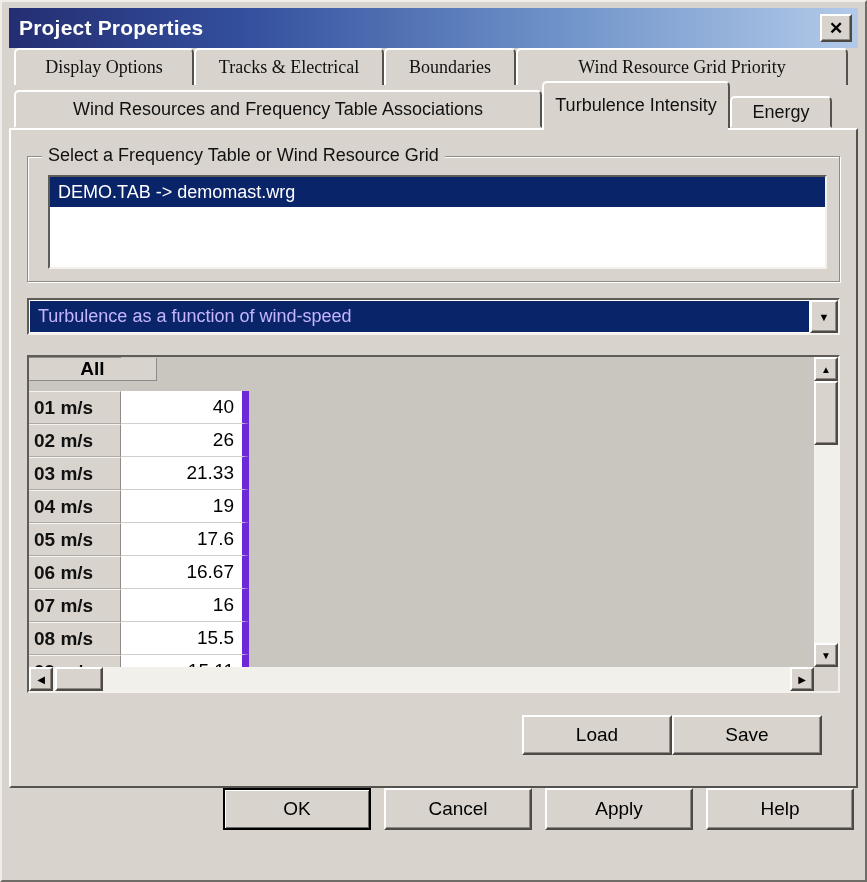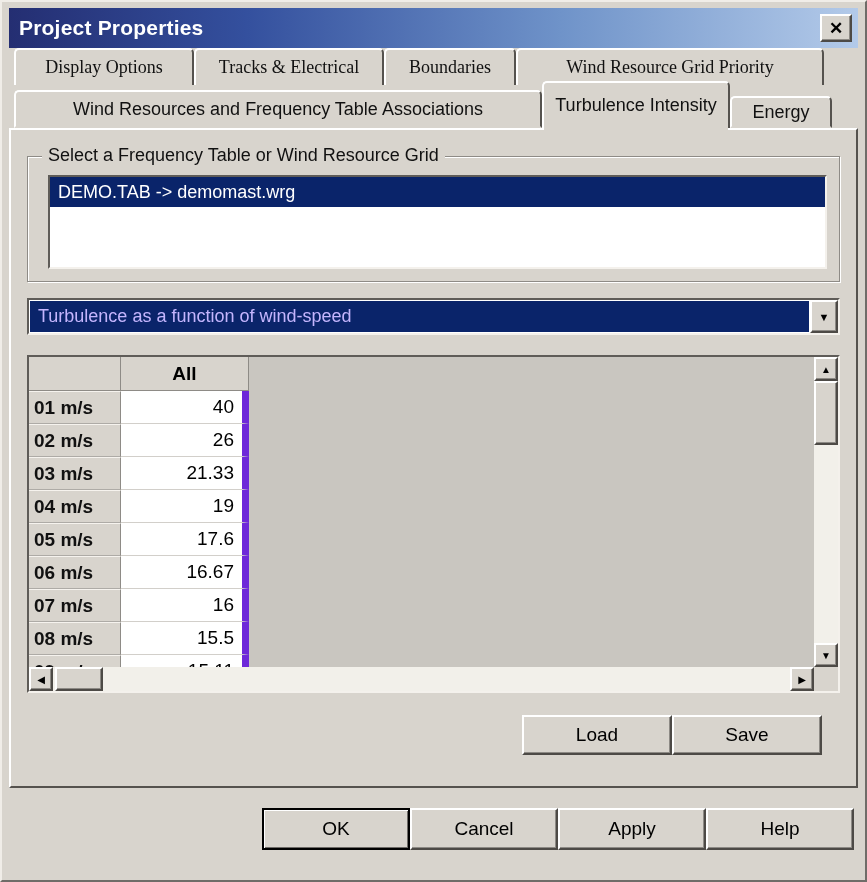--- a/index.html
+++ b/index.html
@@ -44,21 +44,21 @@
   .tab {
     height:100%;
     display:flex; align-items:center; justify-content:center;
     background:#d8d4cd;
     border:2px solid;
     border-color:#ffffff #55524e #d8d4cd #ffffff;
     border-radius:5px 5px 0 0;
     font-size:18px; color:#111; padding:0 12px; white-space:nowrap;
   }
   .tabs-row1 .tab { border-bottom:none; }
-  .tab-w1 { width:180px; } .tab-w2 { width:190px; } .tab-w3 { width:132px; } .tab-w4 { width:308px; }
+  .tab-w1 { width:180px; } .tab-w2 { width:190px; } .tab-w3 { width:132px; } .tab-w4 { width:332px; }
   .tab-r1 { width:528px; height:38px; }
   .tab-r2 { width:188px; }
   .tab-r3 { width:102px; height:32px; }
   .tab.active {
     height:47px;
     position:relative; z-index:3;
     border-bottom:none;
     font-size:18px;
   }
   .tab.active::after {
@@ -120,21 +120,21 @@
     margin-top:20px; height:338px;
     border:2px solid;
     border-color:#5f5c58 #f4f1ec #f4f1ec #5f5c58;
     background:#c9c6c0;
   }
   .grid-content {
     position:absolute; left:0; top:0; right:24px; bottom:24px;
     overflow:hidden; background:#c9c6c0;
   }
   .grid-row { display:flex; height:33px; }
-  .grid-row.header { height:34px; }
+  .grid-row.header { height:34px;flex-direction:column; }
   .cell { font-size:19px; display:flex; align-items:center; }
   .cell.rowhead {
     width:92px; background:#d8d4cd; font-weight:bold; color:#111;
     padding-left:5px;
     border-right:1px solid #8e8b86; border-bottom:1px solid #aeaba6;
     border-top:1px solid #f6f3ee;
   }
   .cell.colhead {
     width:128px; background:#d8d4cd; font-weight:bold; justify-content:center;
     border-right:1px solid #8e8b86; border-bottom:1px solid #8e8b86;
@@ -179,22 +179,22 @@
     height:40px;
     display:flex; align-items:center; justify-content:center;
     font-size:19px; color:#000; cursor:default;
   }
   .io-buttons {
     display:flex; justify-content:flex-end; 
     margin-top:22px; padding-right:18px;
   }
   .io-buttons .push-btn { width:150px; }
   .dialog-buttons {
-    display:flex; justify-content:flex-end; 
-    margin-top:20px; padding-right:4px;
+    display:flex; justify-content:flex-end; gap:13px;
+    padding-right:4px;
   }
   .dialog-buttons .push-btn { width:148px; height:42px; }
   .push-btn.default {
     border:2px solid #000;
     box-shadow:inset 1px 1px 0 #ffffff, inset -1px -1px 0 #6d6a66;
     background:#d8d4cd;
   }
 </style>
 </head>
 <body>

